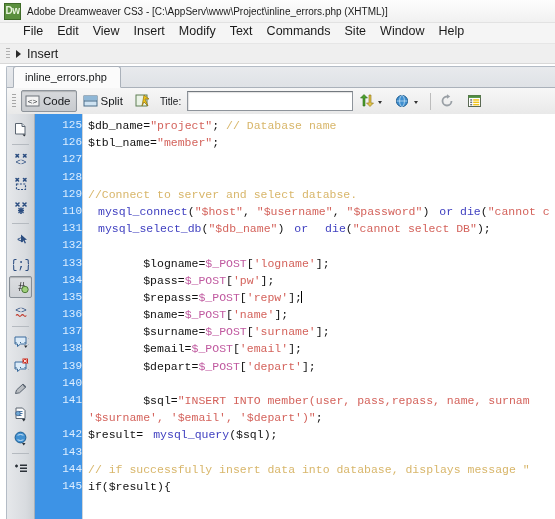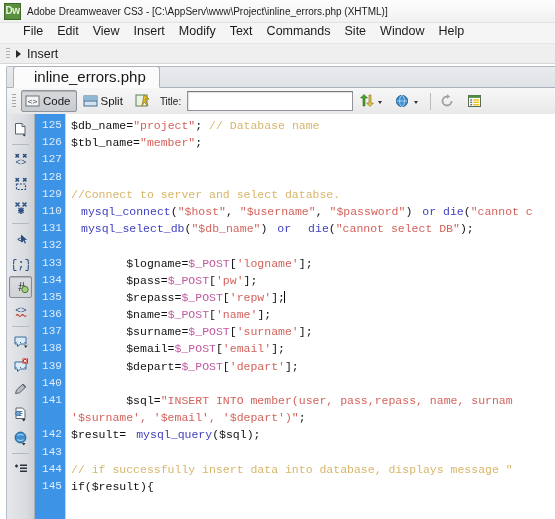--- a/index.html
+++ b/index.html
@@ -71,21 +71,21 @@
   }
   
   .tabstrip{
     height:20px;position:relative;
     background:linear-gradient(#e8eaed,#dfe2e6);
     padding-left:6px;display:flex;align-items:flex-end;
     border-bottom:1px solid #aab1ba;
   }
   .tab{
     position:relative;height:19px;line-height:19px;
-    padding:0 13px 0 20px;font-size:15px;
+    padding:0 13px 0 11px;font-size:11px;
     color:#5d646c;white-space:nowrap;
   }
   .tab.active{
     background:#fbfbfb;color:#16181a;
     border:1px solid #aab1ba;border-bottom:1px solid #fbfbfb;
     border-radius:3px 3px 0 0;
     margin-bottom:-1px;height:20px;line-height:20px;
     z-index:3;
   }
   .tab.inactive{
@@ -145,27 +145,27 @@
     border:1px solid transparent;border-radius:2px;
   }
   .cb-btn.on{
     background:linear-gradient(#dcdee1,#cfd2d6);
     border:1px solid #868d95;
     box-shadow:inset 0 1px 1px rgba(0,0,0,.2);
   }
   .cb-sep{width:17px;height:1px;background:#b5bac0;margin:3px 0;}
 
   .gutter{
-    width:31px;flex:0 0 auto;
+    width:48px;flex:0 0 auto;
     background:#2f8fe8;
     background:linear-gradient(to right,#3d93e6,#3d93e6);
     color:#ddeeff;
     font-family:"Liberation Mono","DejaVu Sans Mono",monospace;
     font-size:11px;line-height:17.2px;
-    text-align:center;padding-left:4px;padding-top:3px;
+    text-align:right;padding-left:4px;padding-top:3px;
     box-sizing:border-box;
     border-right:1px solid #cfd4d9;
   }
   .gutter div{height:17.2px;}
   .code{
     position:relative;flex:1 1 auto;overflow:hidden;
     background:#ffffff;padding-top:3px;
   }
   .cline{
     height:17.2px;line-height:17.2px;white-space:pre;

